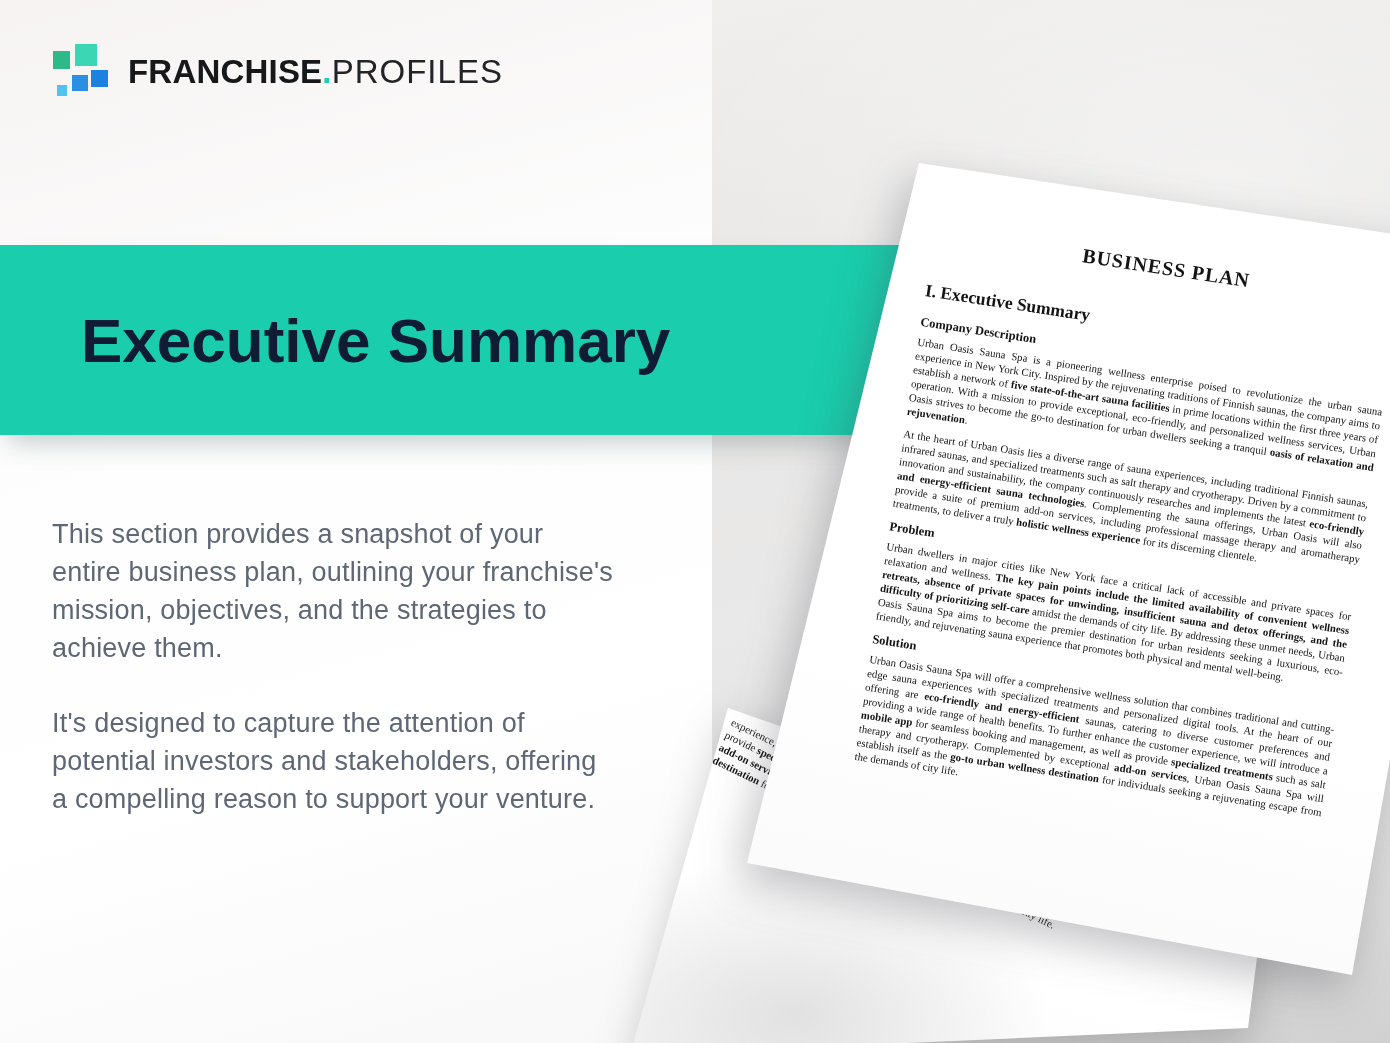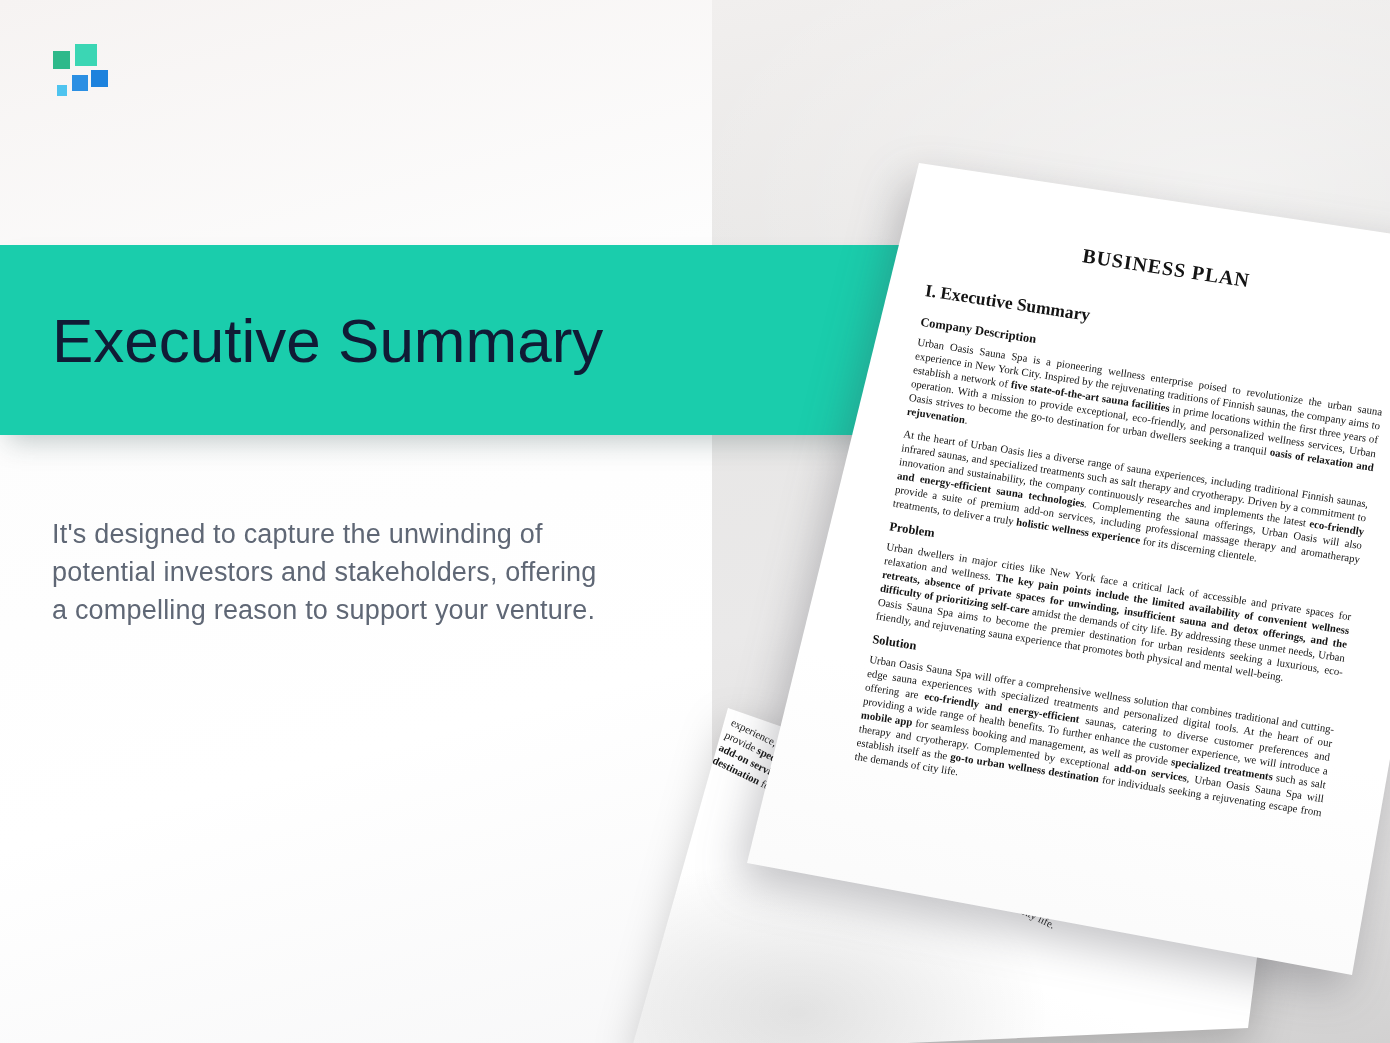--- a/index.html
+++ b/index.html
@@ -28,21 +28,21 @@
       linear-gradient(170deg,#f1efee 0%,#e7e6e5 28%,#eae9e9 55%,#dddcdc 85%,#d2d1d1 100%);
   }
   
   .hero-band{
     position:absolute;left:0;top:245px;width:902px;height:190px;z-index:2;
     background:var(--teal);
     display:flex;align-items:center;
     box-shadow:0 14px 26px -8px rgba(30,60,60,.28);
   }
   .hero-band h1{
-    padding-left:52px;font-size:62px;font-weight:400;letter-spacing:0;
+    padding-left:81px;font-size:62px;font-weight:700;letter-spacing:0;
     color:var(--navy);
   }
   
   .left-content{position:absolute;left:52px;top:0;width:600px;z-index:5;}
   .brand{position:absolute;left:0;top:44px;display:flex;align-items:center;gap:18px;}
   .logo-mark{position:relative;width:58px;height:56px;}
   .logo-mark i{position:absolute;display:block;}
   .sq-green{left:1px;top:7px;width:17px;height:18px;background:var(--sq-green);}
   .sq-teal{left:23px;top:0px;width:22px;height:22px;background:var(--sq-teal);}
   .sq-lightblue{left:5px;top:41px;width:10px;height:11px;background:var(--sq-lightblue);}
@@ -135,20 +135,22 @@
 
   <div class="left-content">
     <div class="brand">
       <span class="logo-mark">
         <i class="sq-teal"></i>
         <i class="sq-green"></i>
         <i class="sq-deepblue"></i>
         <i class="sq-blue"></i>
         <i class="sq-lightblue"></i>
       </span>
+      <span class="brand-name"><span class="bold">FRANCHISE</span><span class="dot">.</span><span class="light">PROFILES</span></span>
     </div>
 
     <div class="intro">
-      <p>It's designed to capture the unwinding of potential investors and stakeholders, offering a compelling reason to support your venture.</p>
+      <p>This section provides a snapshot of your entire business plan, outlining your franchise's mission, objectives, and the strategies to achieve them.</p>
+      <p>It's designed to capture the attention of potential investors and stakeholders, offering a compelling reason to support your venture.</p>
     </div>
   </div>
 
 </div>
 
 </body></html>

